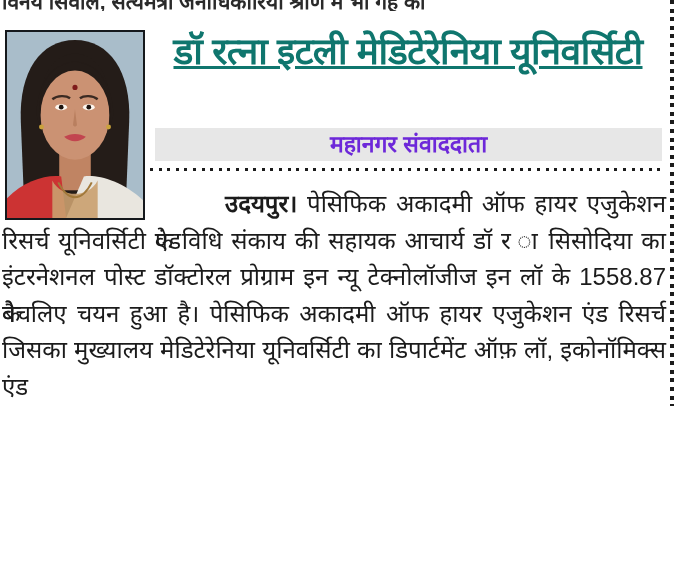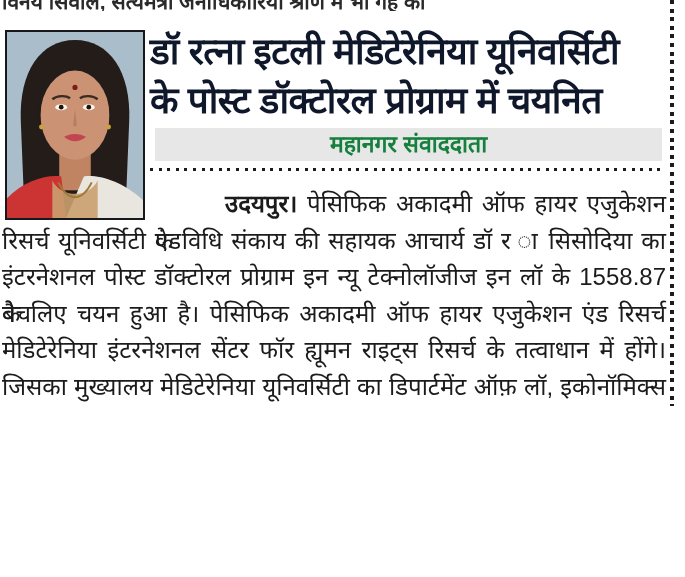--- a/index.html
+++ b/index.html
@@ -14,27 +14,27 @@
   
   .v-dots { position:absolute; left:670px; top:0; width:4px; height:490px;
             background:repeating-linear-gradient(180deg,#1c1c1c 0 4px, transparent 4px 8.6px); }
 
   
   .photo { position:absolute; left:5px; top:30px; width:140px; height:190px;
            border:2px solid #15181c; background:#a9bdca; }
   .photo svg { display:block; width:100%; height:100%; }
 
   
-  .headline { position:absolute; left:150px; top:27px; width:516px; 
-              font-weight:800; color:#0f172a; font-size:37px; line-height:49px; letter-spacing:-0.5px; }
+  .headline { position:absolute; left:150px; top:27px; width:516px; text-align:center;
+              font-weight:800; color:#0f766e; font-size:37px; line-height:49px; letter-spacing:-0.5px;text-decoration:underline; }
 
   
   .byline-band { position:absolute; left:155px; top:128px; width:507px; height:33px;
                  background:#e7e7e7; text-align:center; }
-  .byline-band span { font-size:23px; font-weight:bold; color:#15803d; line-height:33px; }
+  .byline-band span { font-size:23px; font-weight:bold; color:#6d28d9; line-height:33px; }
 
   
   .h-dots { position:absolute; left:150px; top:168px; width:516px; height:3px;
             background:repeating-linear-gradient(90deg,#1c1c1c 0 3px, transparent 3px 8.6px); }
 
   
   .body-text { position:absolute; left:2px; top:186px; width:664px; color:#1b1b1b;
                font-size:24px; line-height:36.6px; }
   .bline { height:36.6px; white-space:nowrap; }
   .bline.justify { white-space:normal; text-align:justify; text-align-last:justify; }
@@ -89,33 +89,31 @@
 
       <path d="M58,106 C64,102 74,102 80,106 C74,112 64,112 58,106 Z" fill="#c2454f"></path>
 
       <circle cx="35" cy="96" r="2.5" fill="#caa23c"></circle>
       <circle cx="103" cy="96" r="2.5" fill="#caa23c"></circle>
     </svg>
   </div>
 
   <div class="headline">
     <div>डॉ रत्ना इटली मेडिटेरेनिया यूनिवर्सिटी</div>
-    <div>के पोस्ट डॉक्टोरल प्रोग्राम में चयनित</div>
   </div>
 
   <div class="byline-band">
     <span>महानगर संवाददाता</span>
   </div>
 
   <div class="h-dots"></div>
 
   <div class="body-text">
     <div class="bline first justify"><span class="dateline">उदयपुर।</span><span> पेसिफिक अकादमी ऑफ हायर एजुकेशन एंड</span></div>
     <div class="bline justify">रिसर्च यूनिवर्सिटी के विधि संकाय की सहायक आचार्य डॉ र ा सिसोदिया का</div>
     <div class="bline justify">इंटरनेशनल पोस्ट डॉक्टोरल प्रोग्राम इन न्यू टेक्नोलॉजीज इन लॉ के 1558.87 बैच</div>
     <div class="bline justify">के लिए चयन हुआ है। पेसिफिक अकादमी ऑफ  हायर एजुकेशन एंड रिसर्च</div>
-    <div class="bline justify">मेडिटेरेनिया इंटरनेशनल सेंटर फॉर ह्यूमन राइट्स रिसर्च के तत्वाधान में होंगे।</div>
     <div class="bline justify">जिसका मुख्यालय मेडिटेरेनिया यूनिवर्सिटी का डिपार्टमेंट ऑफ़ लॉ, इकोनॉमिक्स एंड</div>
   </div>
 
   <div class="bottom-strip"></div>
 
 </div>
 
 </body></html>

